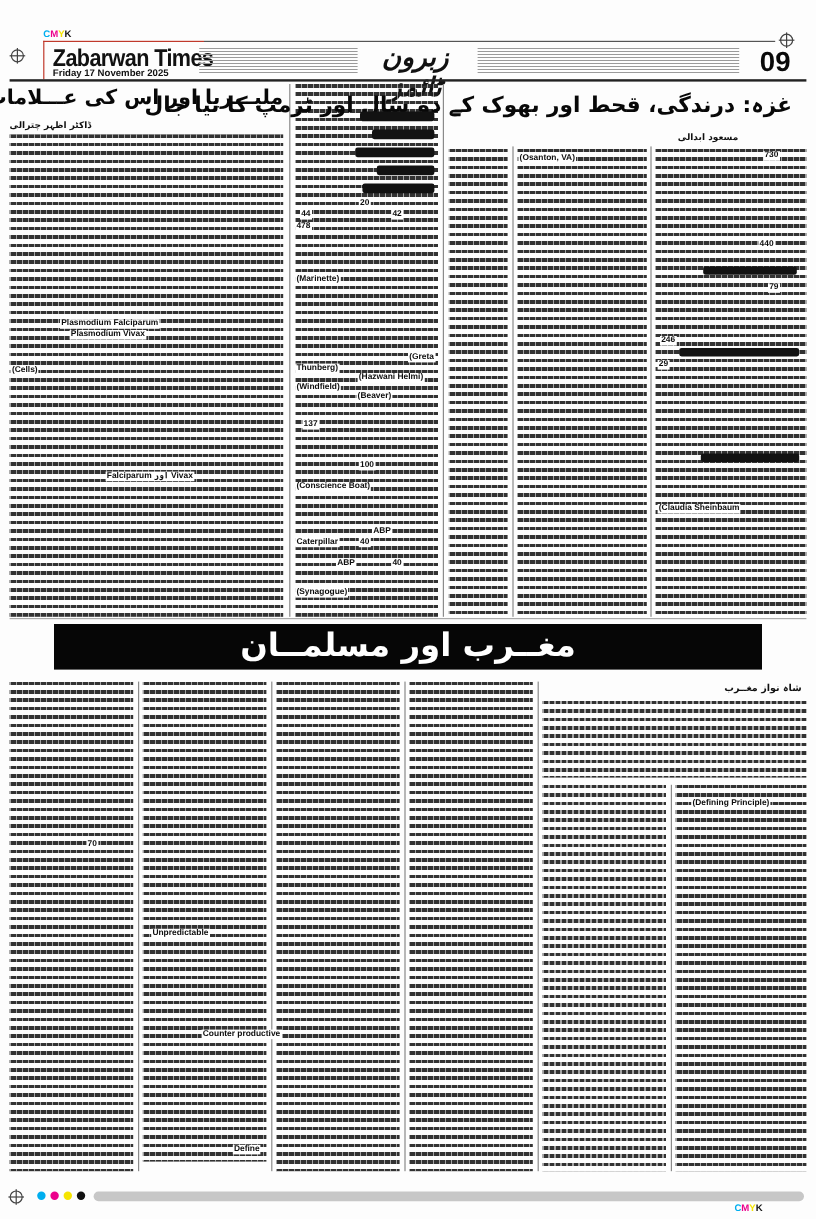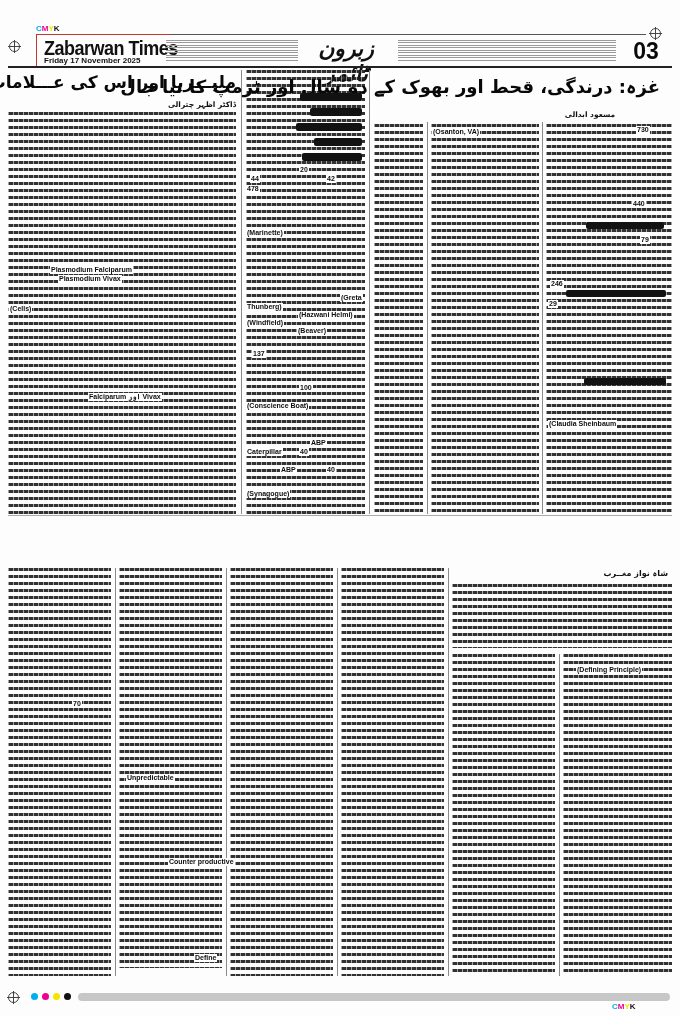--- a/index.html
+++ b/index.html
@@ -47,30 +47,30 @@
   <div class="redline" style="left:36px;top:34px;width:134px;height:1px"></div>
   <div class="redline" style="left:36px;top:34px;width:1px;height:32px"></div>
   <div class="hl" style="left:170px;top:34px;width:476px"></div>
   <div class="reg" style="left:650px;top:28px"></div>
 
   <div class="masthead-title" style="left:44px;top:37px">Zabarwan Times</div>
   <div class="masthead-date" style="left:44px;top:56px">Friday 17 November 2025</div>
   <div class="rules" style="left:166px;top:40px;width:132px"></div>
   <div class="masthead-urdu" style="left:298px;top:36px;width:96px">زبرون ٹائمز</div>
   <div class="rules" style="left:398px;top:40px;width:218px"></div>
-  <div class="pageno" style="left:620px;top:38px;width:52px">03</div>
+  <div class="pageno" style="left:620px;top:38px;width:52px">09</div>
   <div class="hl" style="left:8px;top:66px;width:664px;height:2px;background:#222"></div>
 
   <div class="vr" style="left:241px;top:70px;height:444px"></div>
   <div class="vr" style="left:369px;top:70px;height:444px"></div>
   <div class="vr" style="left:427px;top:122px;height:392px"></div>
   <div class="vr" style="left:542px;top:122px;height:392px"></div>
 
   <div class="headline urdu" style="left:8px;top:72px;width:228px;font-size:17px">ملیـــریا اور اس کی عـــلامات</div>
-  <div class="byline urdu" style="left:8px;top:100px;width:228px;text-align:right;font-size:7.5px">ڈاکٹر اظہر چترالی</div>
+  <div class="byline urdu" style="left:8px;top:100px;width:228px;text-align:left;font-size:7.5px">ڈاکٹر اظہر چترالی</div>
   <div class="tx" style="left:8px;top:112px;width:228px;height:402px"></div>
   <span class="frag" style="left:50px;top:266px">Plasmodium Falciparum</span>
   <span class="frag" style="left:58px;top:275px">Plasmodium Vivax</span>
   <span class="frag" style="left:9px;top:305px">(Cells)</span>
   <span class="frag" style="left:88px;top:393px">Falciparum اور Vivax</span>
 
   <div class="tx" style="left:246px;top:70px;width:119px;height:444px"></div>
   <div class="sbar" style="left:300px;top:93px;width:62px"></div>
   <div class="sbar" style="left:310px;top:108px;width:52px"></div>
   <div class="sbar" style="left:296px;top:123px;width:66px"></div>
@@ -107,20 +107,23 @@
   <div class="sbar" style="left:586px;top:222px;width:78px;height:7px"></div>
   <span class="frag" style="left:640px;top:236px">79</span>
   <span class="frag" style="left:550px;top:280px">246</span>
   <div class="sbar" style="left:566px;top:290px;width:100px;height:7px"></div>
   <span class="frag" style="left:548px;top:300px">29</span>
   <div class="sbar" style="left:584px;top:378px;width:82px;height:7px"></div>
   <span class="frag" style="left:548px;top:420px">(Claudia Sheinbaum</span>
 
   <div class="hl" style="left:8px;top:515px;width:664px;background:#aaa"></div>
 
+  <div class="banner" style="left:45px;top:520px;width:590px;height:38px">
+    <div class="banner-text">مغــرب اور مسلمــان</div>
+  </div>
 
   <div class="vr" style="left:115px;top:568px;height:408px"></div>
   <div class="vr" style="left:226px;top:568px;height:408px"></div>
   <div class="vr" style="left:337px;top:568px;height:408px"></div>
   <div class="vr" style="left:448px;top:568px;height:408px"></div>
   <div class="vr" style="left:559px;top:654px;height:322px"></div>
 
   <div class="byline urdu" style="left:500px;top:569px;width:168px;text-align:right;font-size:8px">شاہ نواز مغــرب</div>
   <div class="tx" style="left:452px;top:584px;width:220px;height:64px"></div>
   <div class="tx" style="left:8px;top:568px;width:103px;height:408px"></div>

